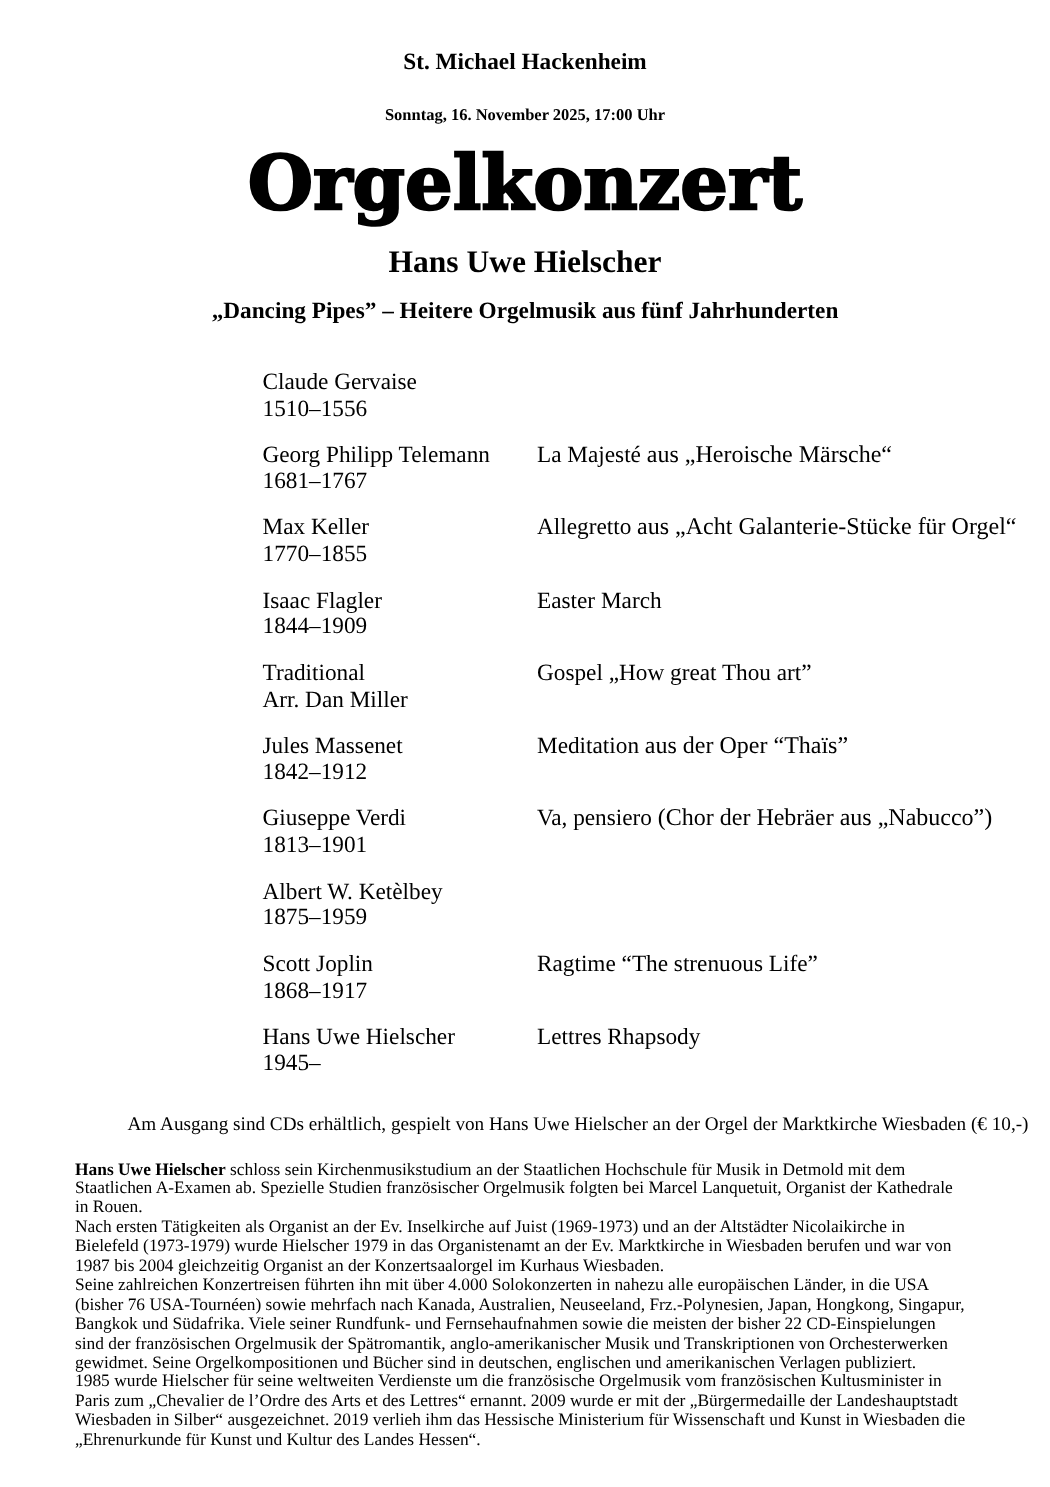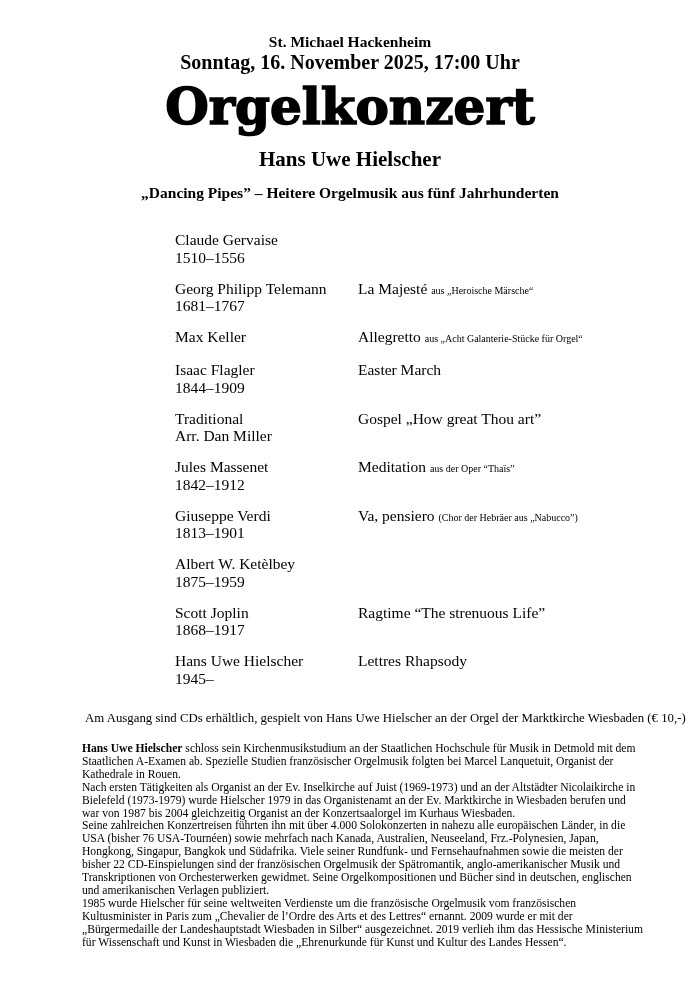--- a/index.html
+++ b/index.html
@@ -22,24 +22,24 @@
     box-sizing: border-box;
     padding-top: 32px;
   }
   .header { text-align: center; }
   .venue {
     font-size: 15.5px;
     font-weight: bold;
     line-height: 19px;
   }
   .datetime {
-    font-size: 20px;
+    font-size: 11px;
     font-weight: bold;
     line-height: 20px;
-    margin-top: 1px;
+    margin-top: 16px;
     font-family: Liberation Serif, serif;
   }
   .main-title {
     font-family: "DejaVu Serif", serif;
     font-weight: bold;
     font-size: 50px;
     line-height: 58px;
     margin-top: 6px;
     letter-spacing: 0px;
     -webkit-text-stroke: 1.6px #000;
@@ -74,29 +74,29 @@
     line-height: 17.5px;
   }
   .program-right {
     flex: 1 1 auto;
   }
   .piece {
     font-size: 15.5px;
     line-height: 17.5px;
   }
   .piece-detail {
-    font-size: 10px;
+    font-size: 16px;
   }
   .cd-note {
     margin: 23px 0 0 85px;
     font-size: 12.8px;
     line-height: 16px;
   }
   .bio {
-    margin: 17px 54px 0 82px;
+    margin: 17px 54px 0 50px;
     font-size: 11.6px;
     line-height: 12.9px;
   }
   .bio p { margin: 0; padding: 0; }
   .bio .lead { font-weight: bold; }
 </style>
 </head>
 <body>
 
 <div class="page">
@@ -124,20 +124,21 @@
         <div class="dates">1681–1767</div>
       </div>
       <div class="program-right">
         <div class="piece"><span>La Majesté</span> <span class="piece-detail">aus „Heroische Märsche“</span></div>
       </div>
     </div>
 
     <div class="program-row">
       <div class="program-left">
         <div class="composer">Max Keller</div>
+        <div class="dates">1770–1855</div>
       </div>
       <div class="program-right">
         <div class="piece"><span>Allegretto</span> <span class="piece-detail">aus „Acht Galanterie-Stücke für Orgel“</span></div>
       </div>
     </div>
 
     <div class="program-row">
       <div class="program-left">
         <div class="composer">Isaac Flagler</div>
         <div class="dates">1844–1909</div>

